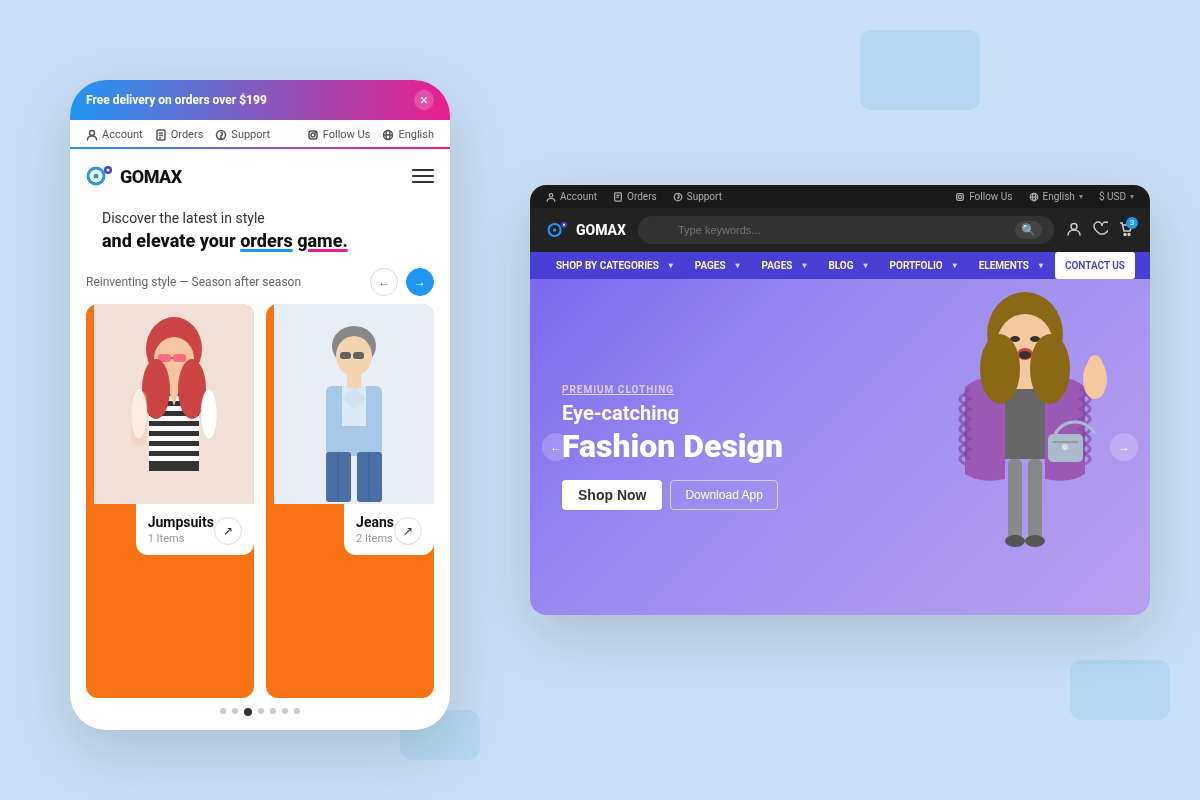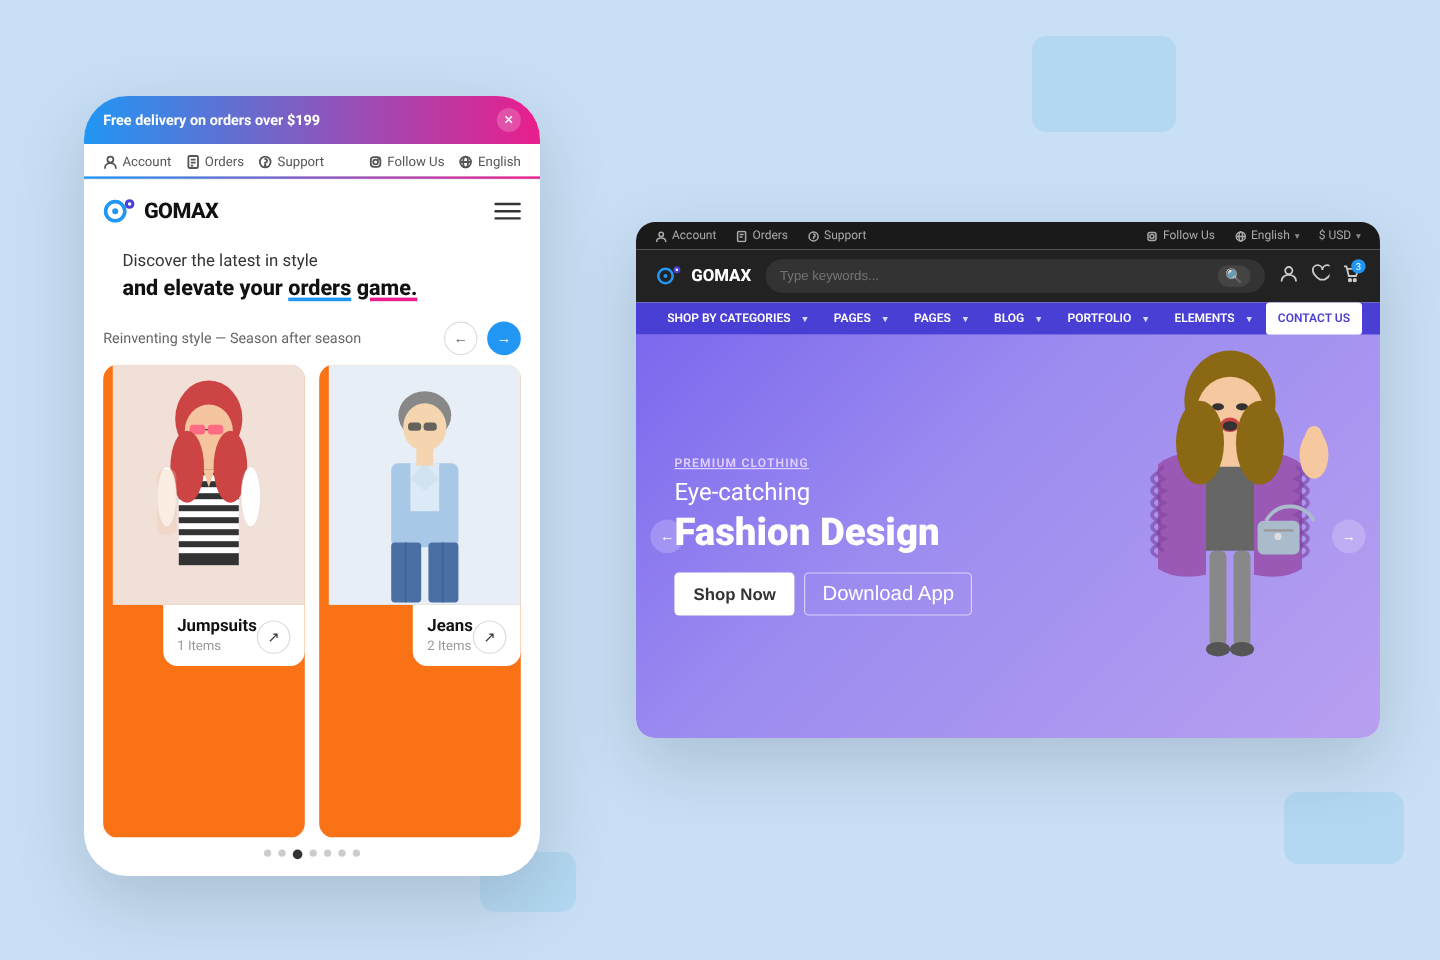--- a/index.html
+++ b/index.html
@@ -325,20 +325,21 @@
       padding: 5px 12px;
       gap: 8px;
     }
     .desktop-search input {
       background: transparent;
       border: none;
       outline: none;
       color: #aaa;
       font-size: 11px;
       flex: 1;
+      margin-left: 28px;
     }
     .search-btn {
       background: #444;
       border: none;
       color: #aaa;
       font-size: 12px;
       cursor: pointer;
       padding: 2px 6px;
       border-radius: 10px;
     }
@@ -418,21 +419,21 @@
       font-size: 10px;
       font-weight: 600;
       text-transform: uppercase;
       letter-spacing: 1px;
       margin-bottom: 6px;
       text-decoration: underline;
     }
     .hero-subtitle {
       color: white;
       font-size: 20px;
-      font-weight: 400;
+      font-weight: 700;
       margin-bottom: 4px;
     }
     .hero-title {
       color: white;
       font-size: 32px;
       font-weight: 900;
       line-height: 1.1;
       margin-bottom: 16px;
     }
     .hero-buttons {
@@ -448,21 +449,21 @@
       font-size: 14px;
       font-weight: 600;
       cursor: pointer;
     }
     .btn-download {
       background: transparent;
       color: white;
       border: 1px solid rgba(255,255,255,0.6);
       padding: 7px 14px;
       border-radius: 4px;
-      font-size: 17px;
+      font-size: 12px;
       cursor: pointer;
     }
     .hero-arrow-left {
       position: absolute;
       left: 12px;
       top: 50%;
       transform: translateY(-50%);
       width: 28px;
       height: 28px;
       border-radius: 50%;

